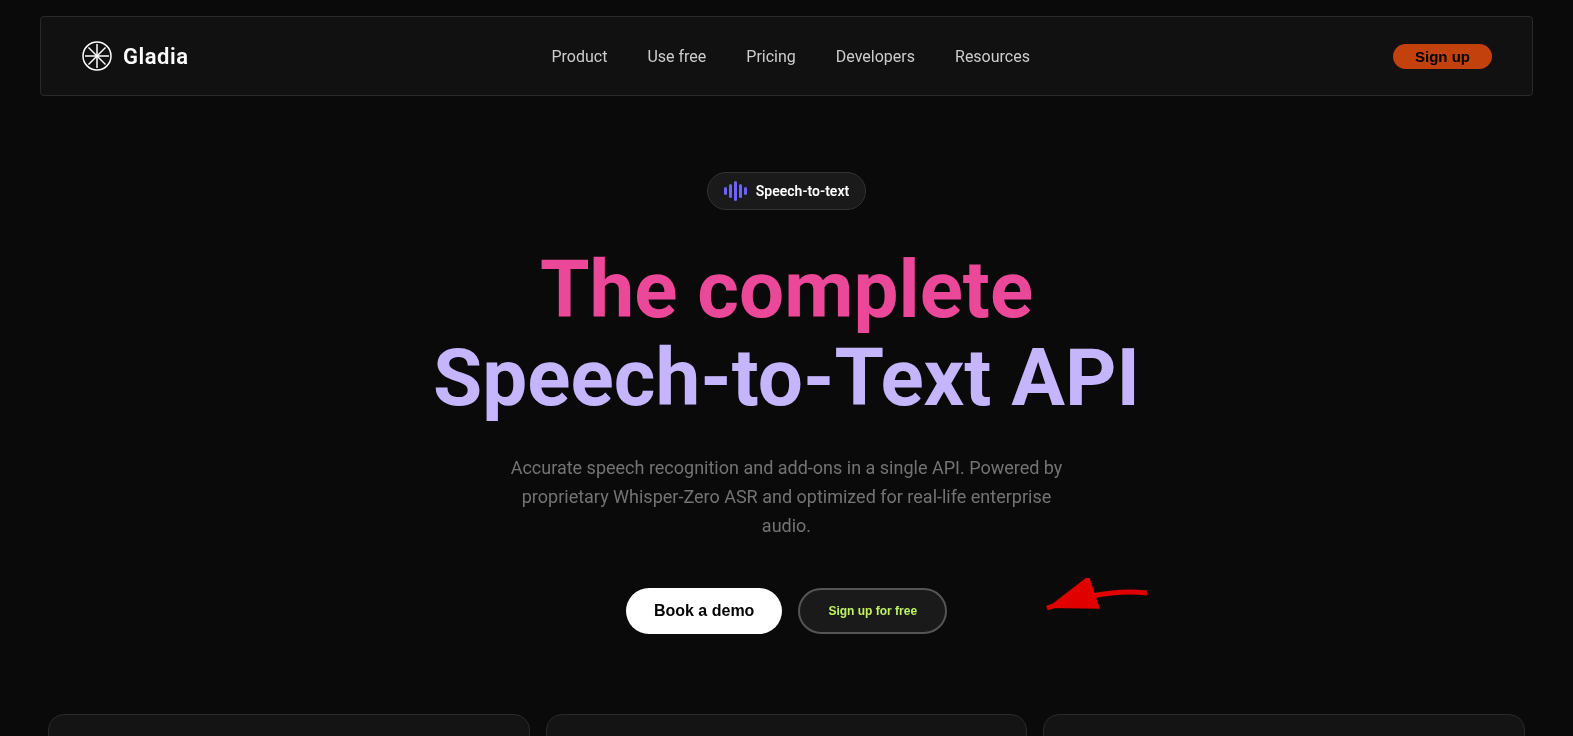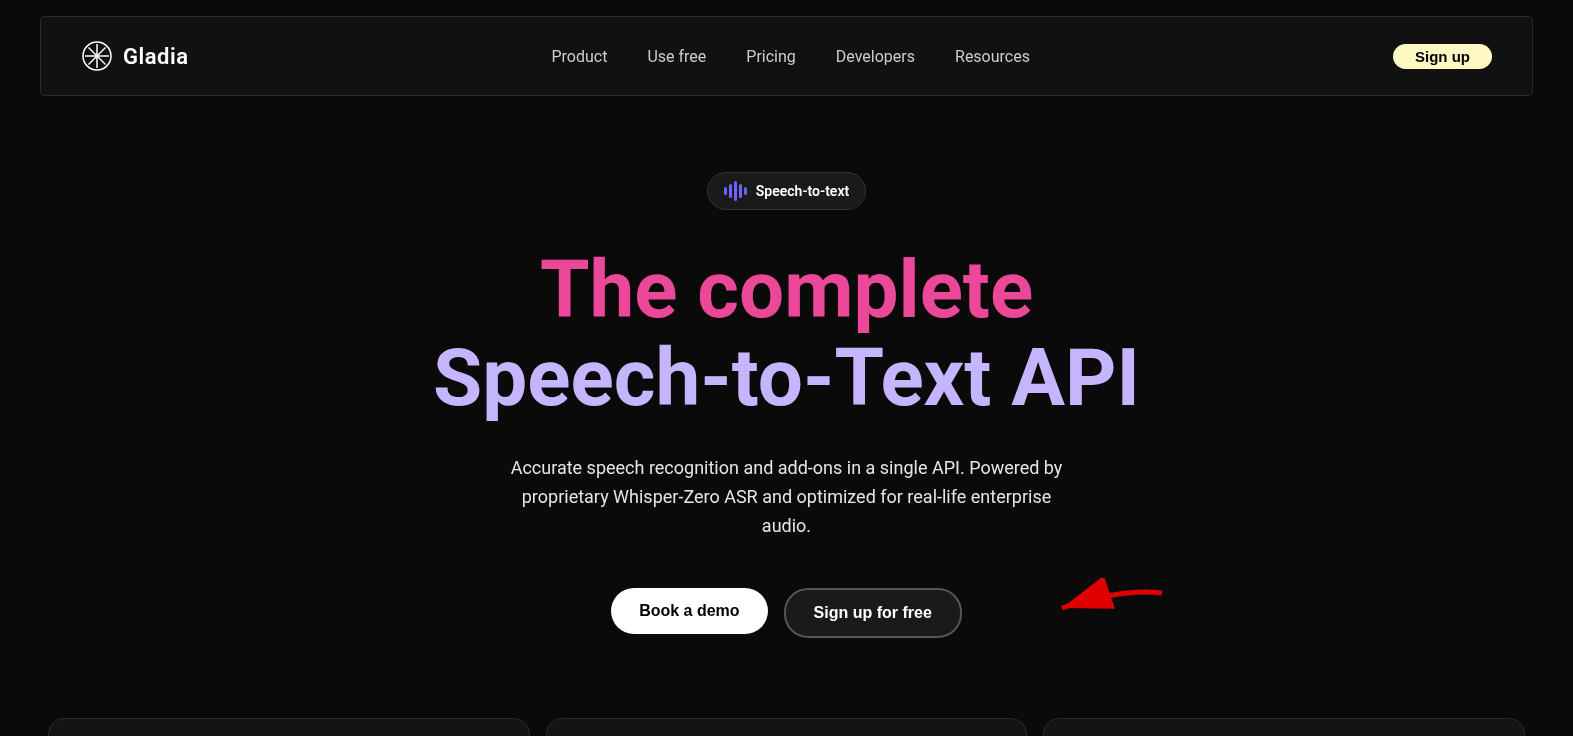--- a/index.html
+++ b/index.html
@@ -57,21 +57,21 @@
     }
 
     .nav-link {
       color: #cccccc;
       font-size: 16px;
       cursor: pointer;
       text-decoration: none;
     }
 
     .nav-signup {
-      background: #fef9c3;
+      background: #c2410c;
       color: #000000;
       border: none;
       border-radius: 20px;
       padding: 4px 22px;
       font-size: 15px;
       font-weight: 600;
       cursor: pointer;
     }
 
     
@@ -120,21 +120,21 @@
     .hero-title-gradient {
       font-size: 80px;
       font-weight: 700;
       line-height: 1.1;
       color: #c4b5fd;
       margin-bottom: 32px;
     }
 
     .hero-subtitle {
       font-size: 18px;
-      color: #e5e5e5;
+      color: #737373;
       max-width: 580px;
       line-height: 1.6;
       margin-bottom: 48px;
     }
 
     .hero-buttons {
       display: flex;
       gap: 16px;
       align-items: flex-start;
       position: relative;
@@ -146,25 +146,25 @@
       border: none;
       border-radius: 24px;
       padding: 14px 28px;
       font-size: 16px;
       font-weight: 600;
       cursor: pointer;
     }
 
     .btn-signup {
       background: #1a1a1a;
-      color: #ffffff;
+      color: #bef264;
       border: 2px solid #555555;
       border-radius: 24px;
       padding: 14px 28px;
-      font-size: 16px;
+      font-size: 12px;
       font-weight: 600;
       cursor: pointer;
     }
 
     
     .arrow-annotation {
       position: absolute;
       right: -220px;
       top: -10px;
       display: flex;

